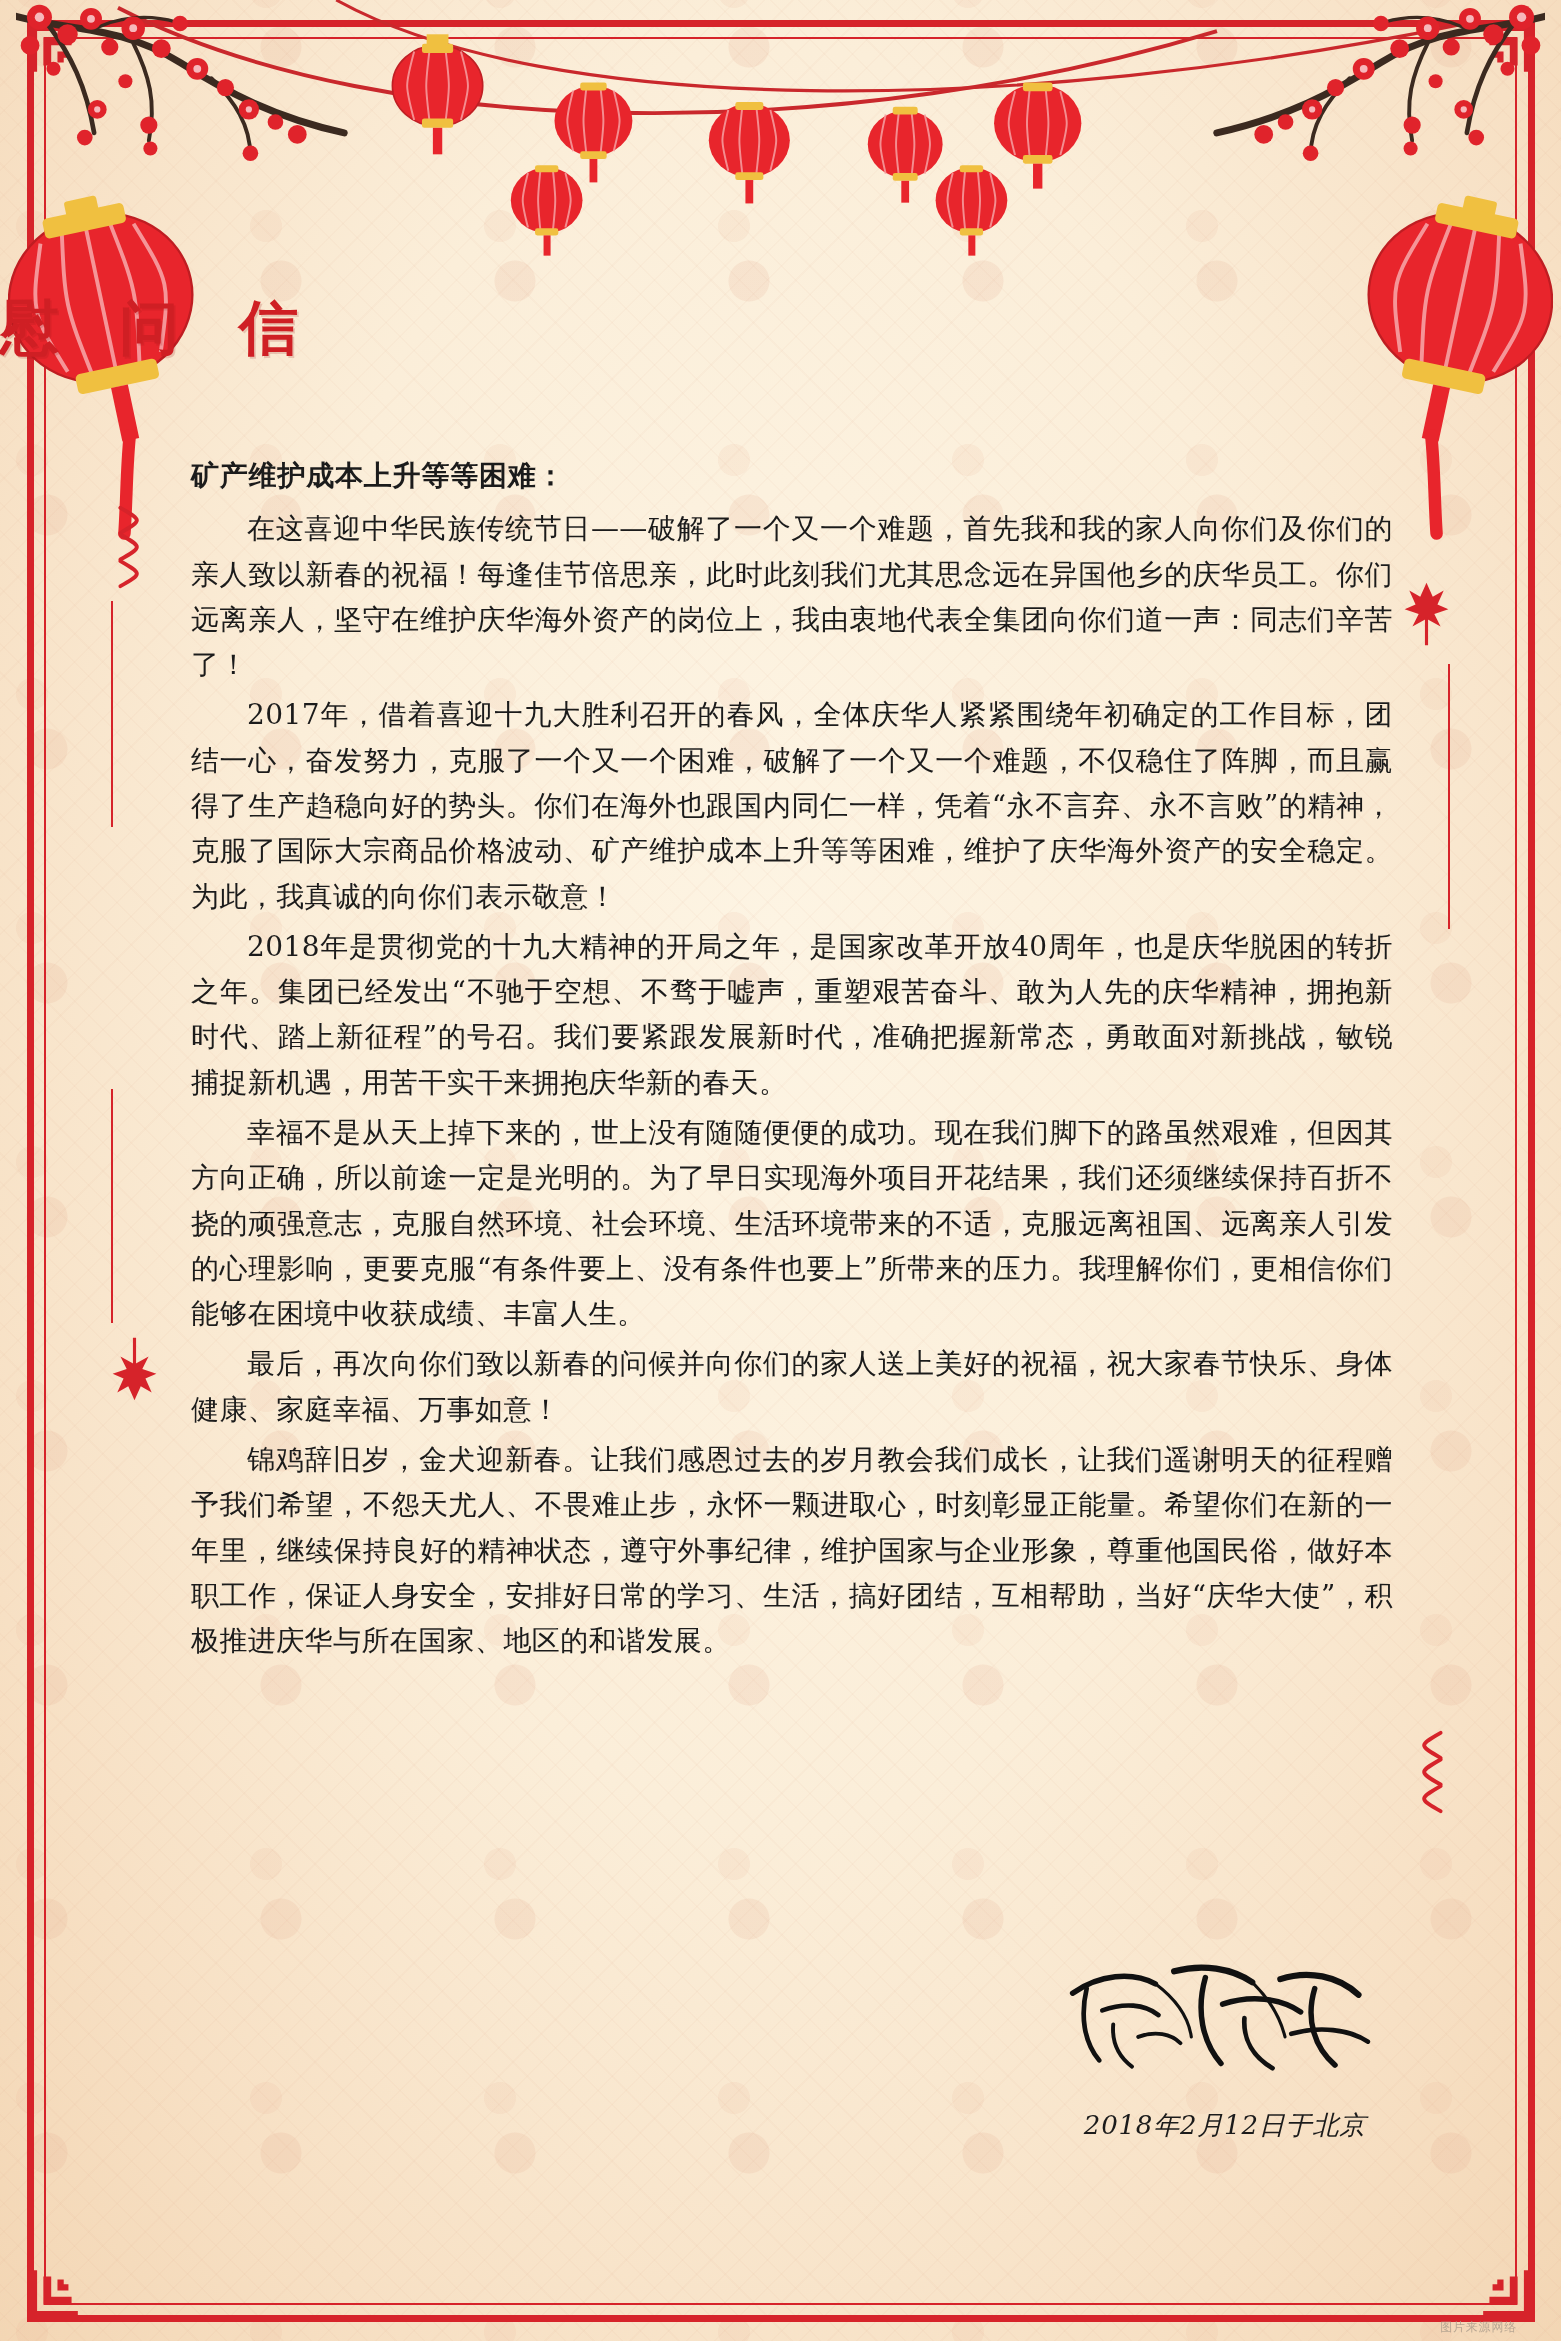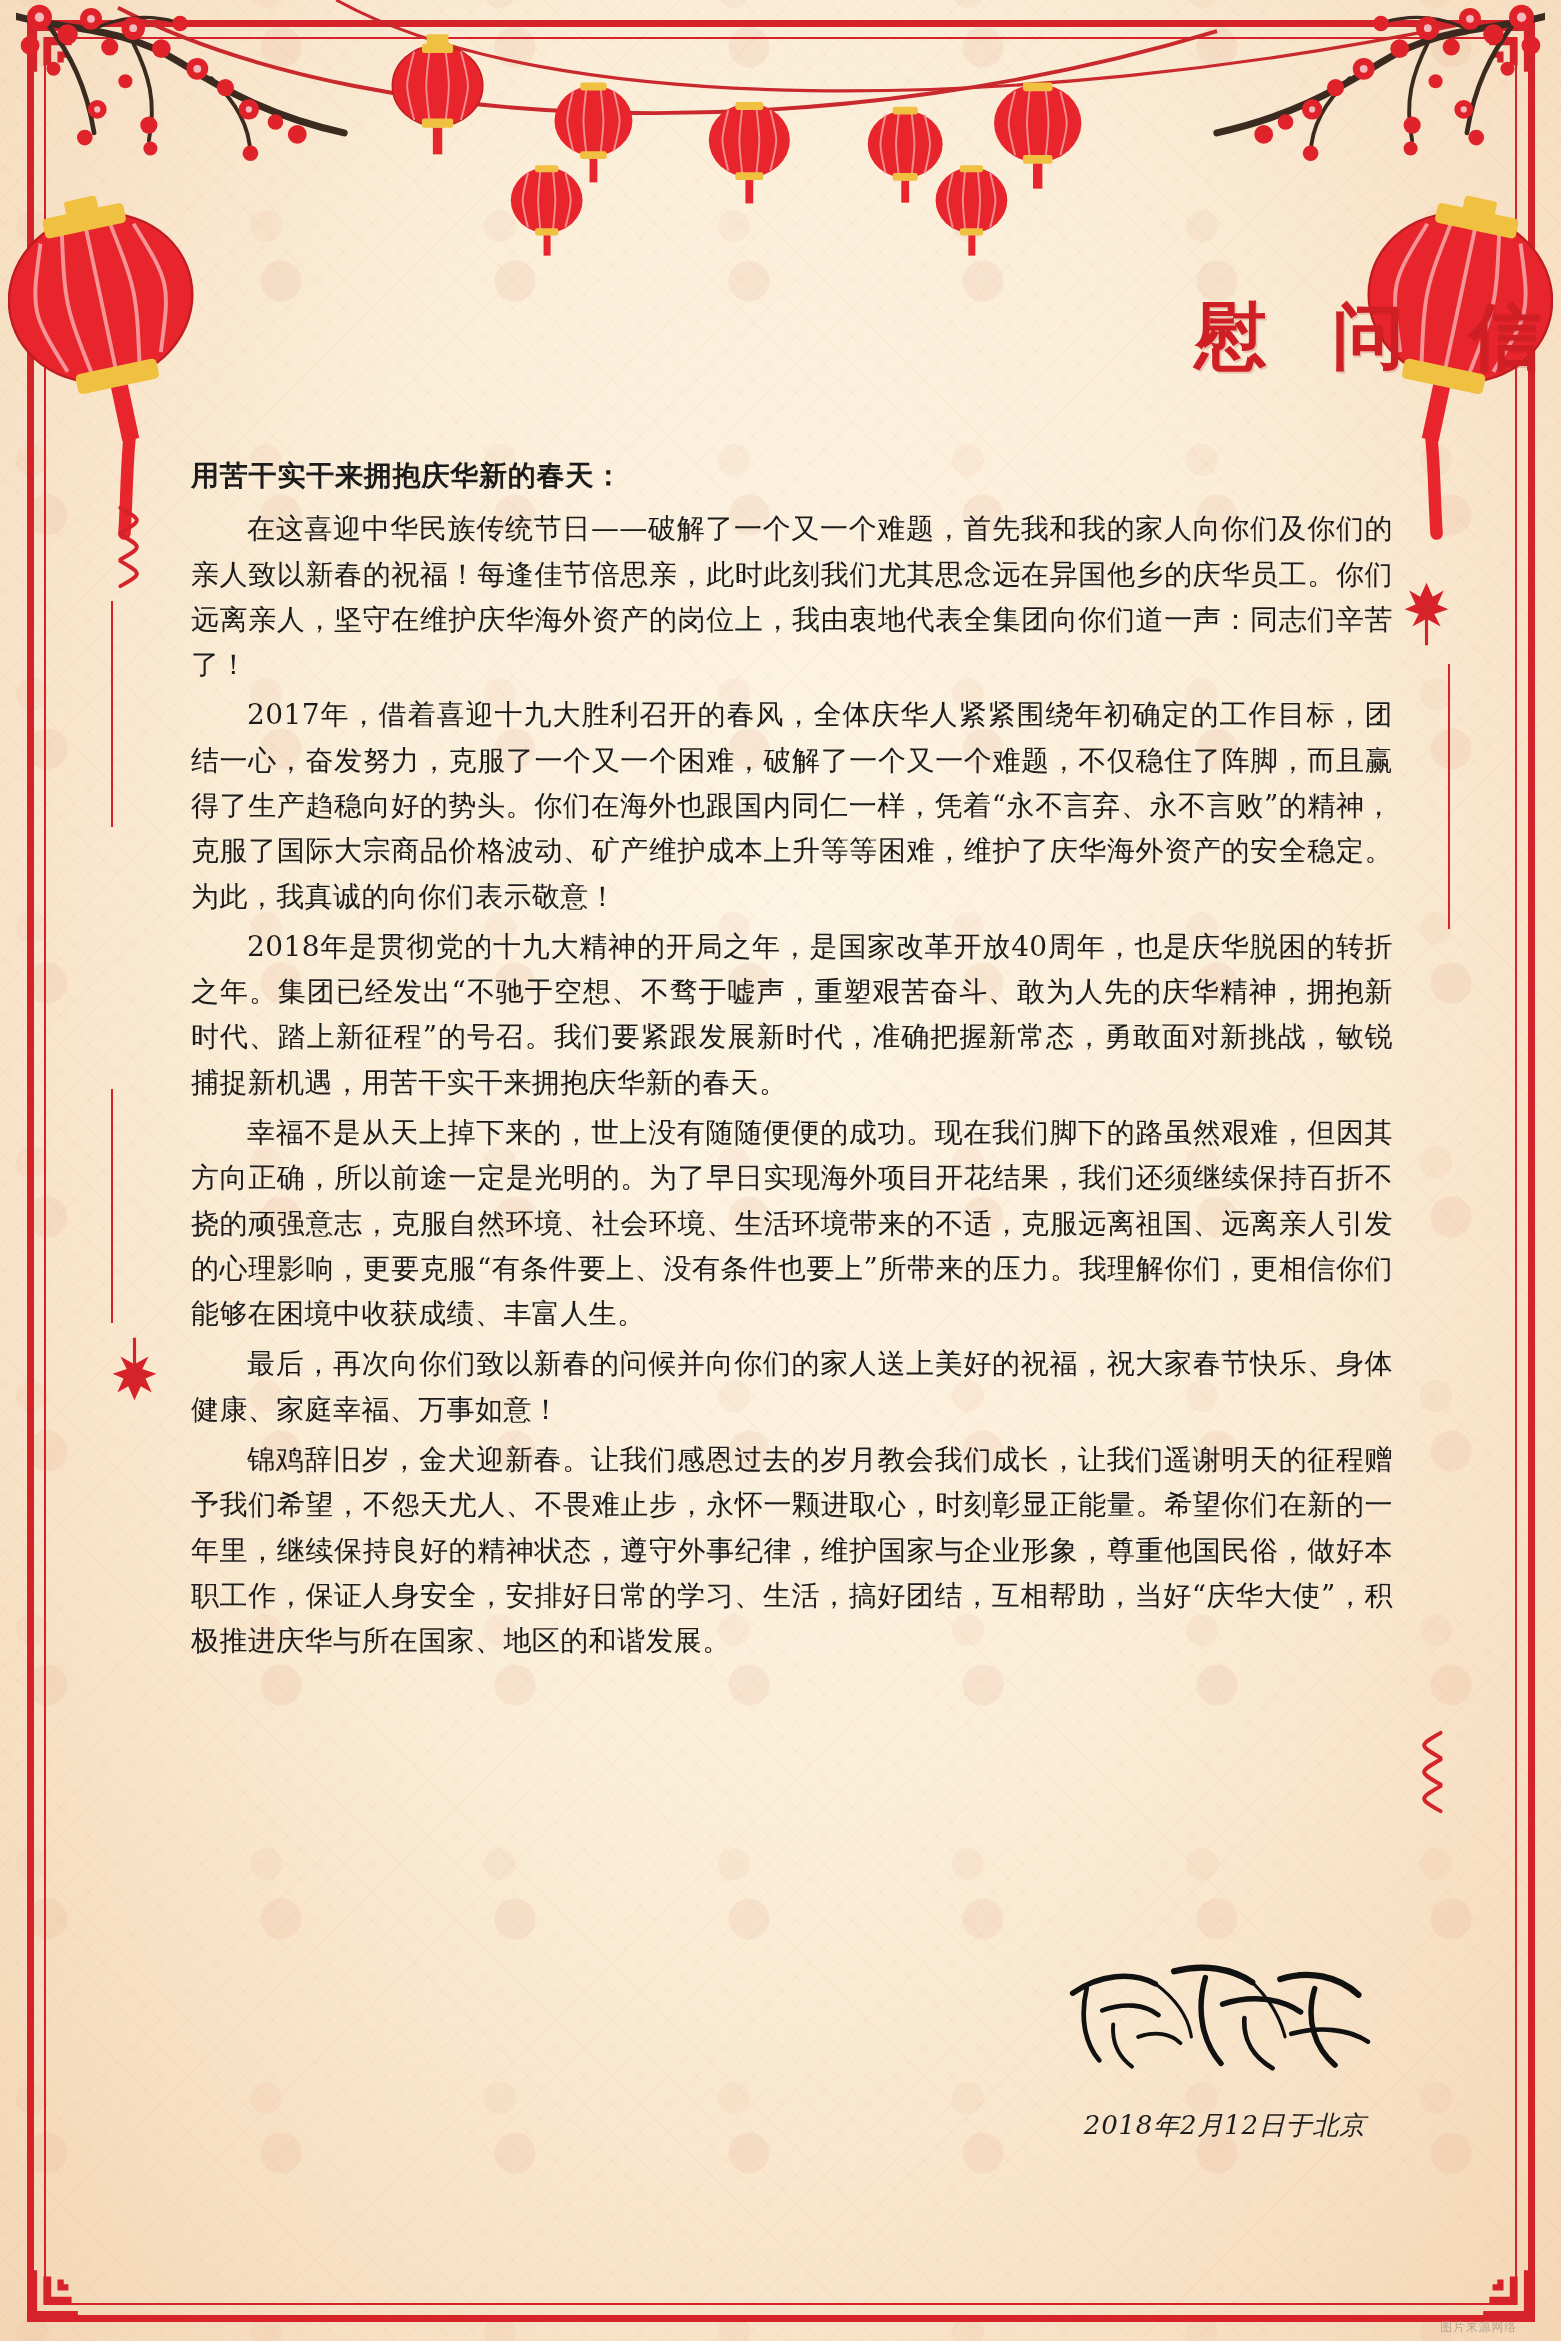--- a/index.html
+++ b/index.html
@@ -76,23 +76,23 @@
   
   .side-mark { position:absolute; }
   .side-mark.left  { left: 111px; }
   .side-mark.right { right: 111px; }
 
   
   .title {
     position: absolute;
     top: 289px;
     left: 0; right: 0;
-    text-align: right;
+    text-align: left;
     font-family: "DejaVu Serif", "Liberation Serif", serif;
-    font-size: 72px;
+    font-size: 59px;
     font-weight: 700;
     letter-spacing: 20px;
     color: #cf1f24;
     text-shadow: 1.6px 2.3px 0 rgba(150,20,20,0.18);
   }
 
   
   .letter {
     position: absolute;
     left: 191px;
@@ -429,21 +429,21 @@
     <g stroke="#d6232a" stroke-width="5" fill="none" stroke-linecap="round">
       <path d="M48 10 C 20 26, 20 26, 48 42"></path>
       <path d="M48 44 C 20 60, 20 60, 48 76"></path>
       <path d="M48 78 C 20 94, 20 94, 48 110"></path>
     </g>
   </svg>
 
   <div class="title">慰 问 信</div>
 
   <div class="letter">
-    <div class="salutation">用苦干实干来拥抱庆华新的春天：</div>
+    <div class="salutation">矿产维护成本上升等等困难：</div>
     <p class="para">在这喜迎中华民族传统节日——破解了一个又一个难题，首先我和我的家人向你们及你们的亲人致以新春的祝福！每逢佳节倍思亲，此时此刻我们尤其思念远在异国他乡的庆华员工。你们远离亲人，坚守在维护庆华海外资产的岗位上，我由衷地代表全集团向你们道一声：同志们辛苦了！</p>
     <p class="para">2017年，借着喜迎十九大胜利召开的春风，全体庆华人紧紧围绕年初确定的工作目标，团结一心，奋发努力，克服了一个又一个困难，破解了一个又一个难题，不仅稳住了阵脚，而且赢得了生产趋稳向好的势头。你们在海外也跟国内同仁一样，凭着“永不言弃、永不言败”的精神，克服了国际大宗商品价格波动、矿产维护成本上升等等困难，维护了庆华海外资产的安全稳定。为此，我真诚的向你们表示敬意！</p>
     <p class="para">2018年是贯彻党的十九大精神的开局之年，是国家改革开放40周年，也是庆华脱困的转折之年。集团已经发出“不驰于空想、不骛于嘘声，重塑艰苦奋斗、敢为人先的庆华精神，拥抱新时代、踏上新征程”的号召。我们要紧跟发展新时代，准确把握新常态，勇敢面对新挑战，敏锐捕捉新机遇，用苦干实干来拥抱庆华新的春天。</p>
     <p class="para">幸福不是从天上掉下来的，世上没有随随便便的成功。现在我们脚下的路虽然艰难，但因其方向正确，所以前途一定是光明的。为了早日实现海外项目开花结果，我们还须继续保持百折不挠的顽强意志，克服自然环境、社会环境、生活环境带来的不适，克服远离祖国、远离亲人引发的心理影响，更要克服“有条件要上、没有条件也要上”所带来的压力。我理解你们，更相信你们能够在困境中收获成绩、丰富人生。</p>
     <p class="para">最后，再次向你们致以新春的问候并向你们的家人送上美好的祝福，祝大家春节快乐、身体健康、家庭幸福、万事如意！</p>
     <p class="para">锦鸡辞旧岁，金犬迎新春。让我们感恩过去的岁月教会我们成长，让我们遥谢明天的征程赠予我们希望，不怨天尤人、不畏难止步，永怀一颗进取心，时刻彰显正能量。希望你们在新的一年里，继续保持良好的精神状态，遵守外事纪律，维护国家与企业形象，尊重他国民俗，做好本职工作，保证人身安全，安排好日常的学习、生活，搞好团结，互相帮助，当好“庆华大使”，积极推进庆华与所在国家、地区的和谐发展。</p>
   </div>
 
   <svg class="signature" viewBox="0 0 420 180">
     <g fill="none" stroke="#111" stroke-linecap="round" stroke-linejoin="round">

